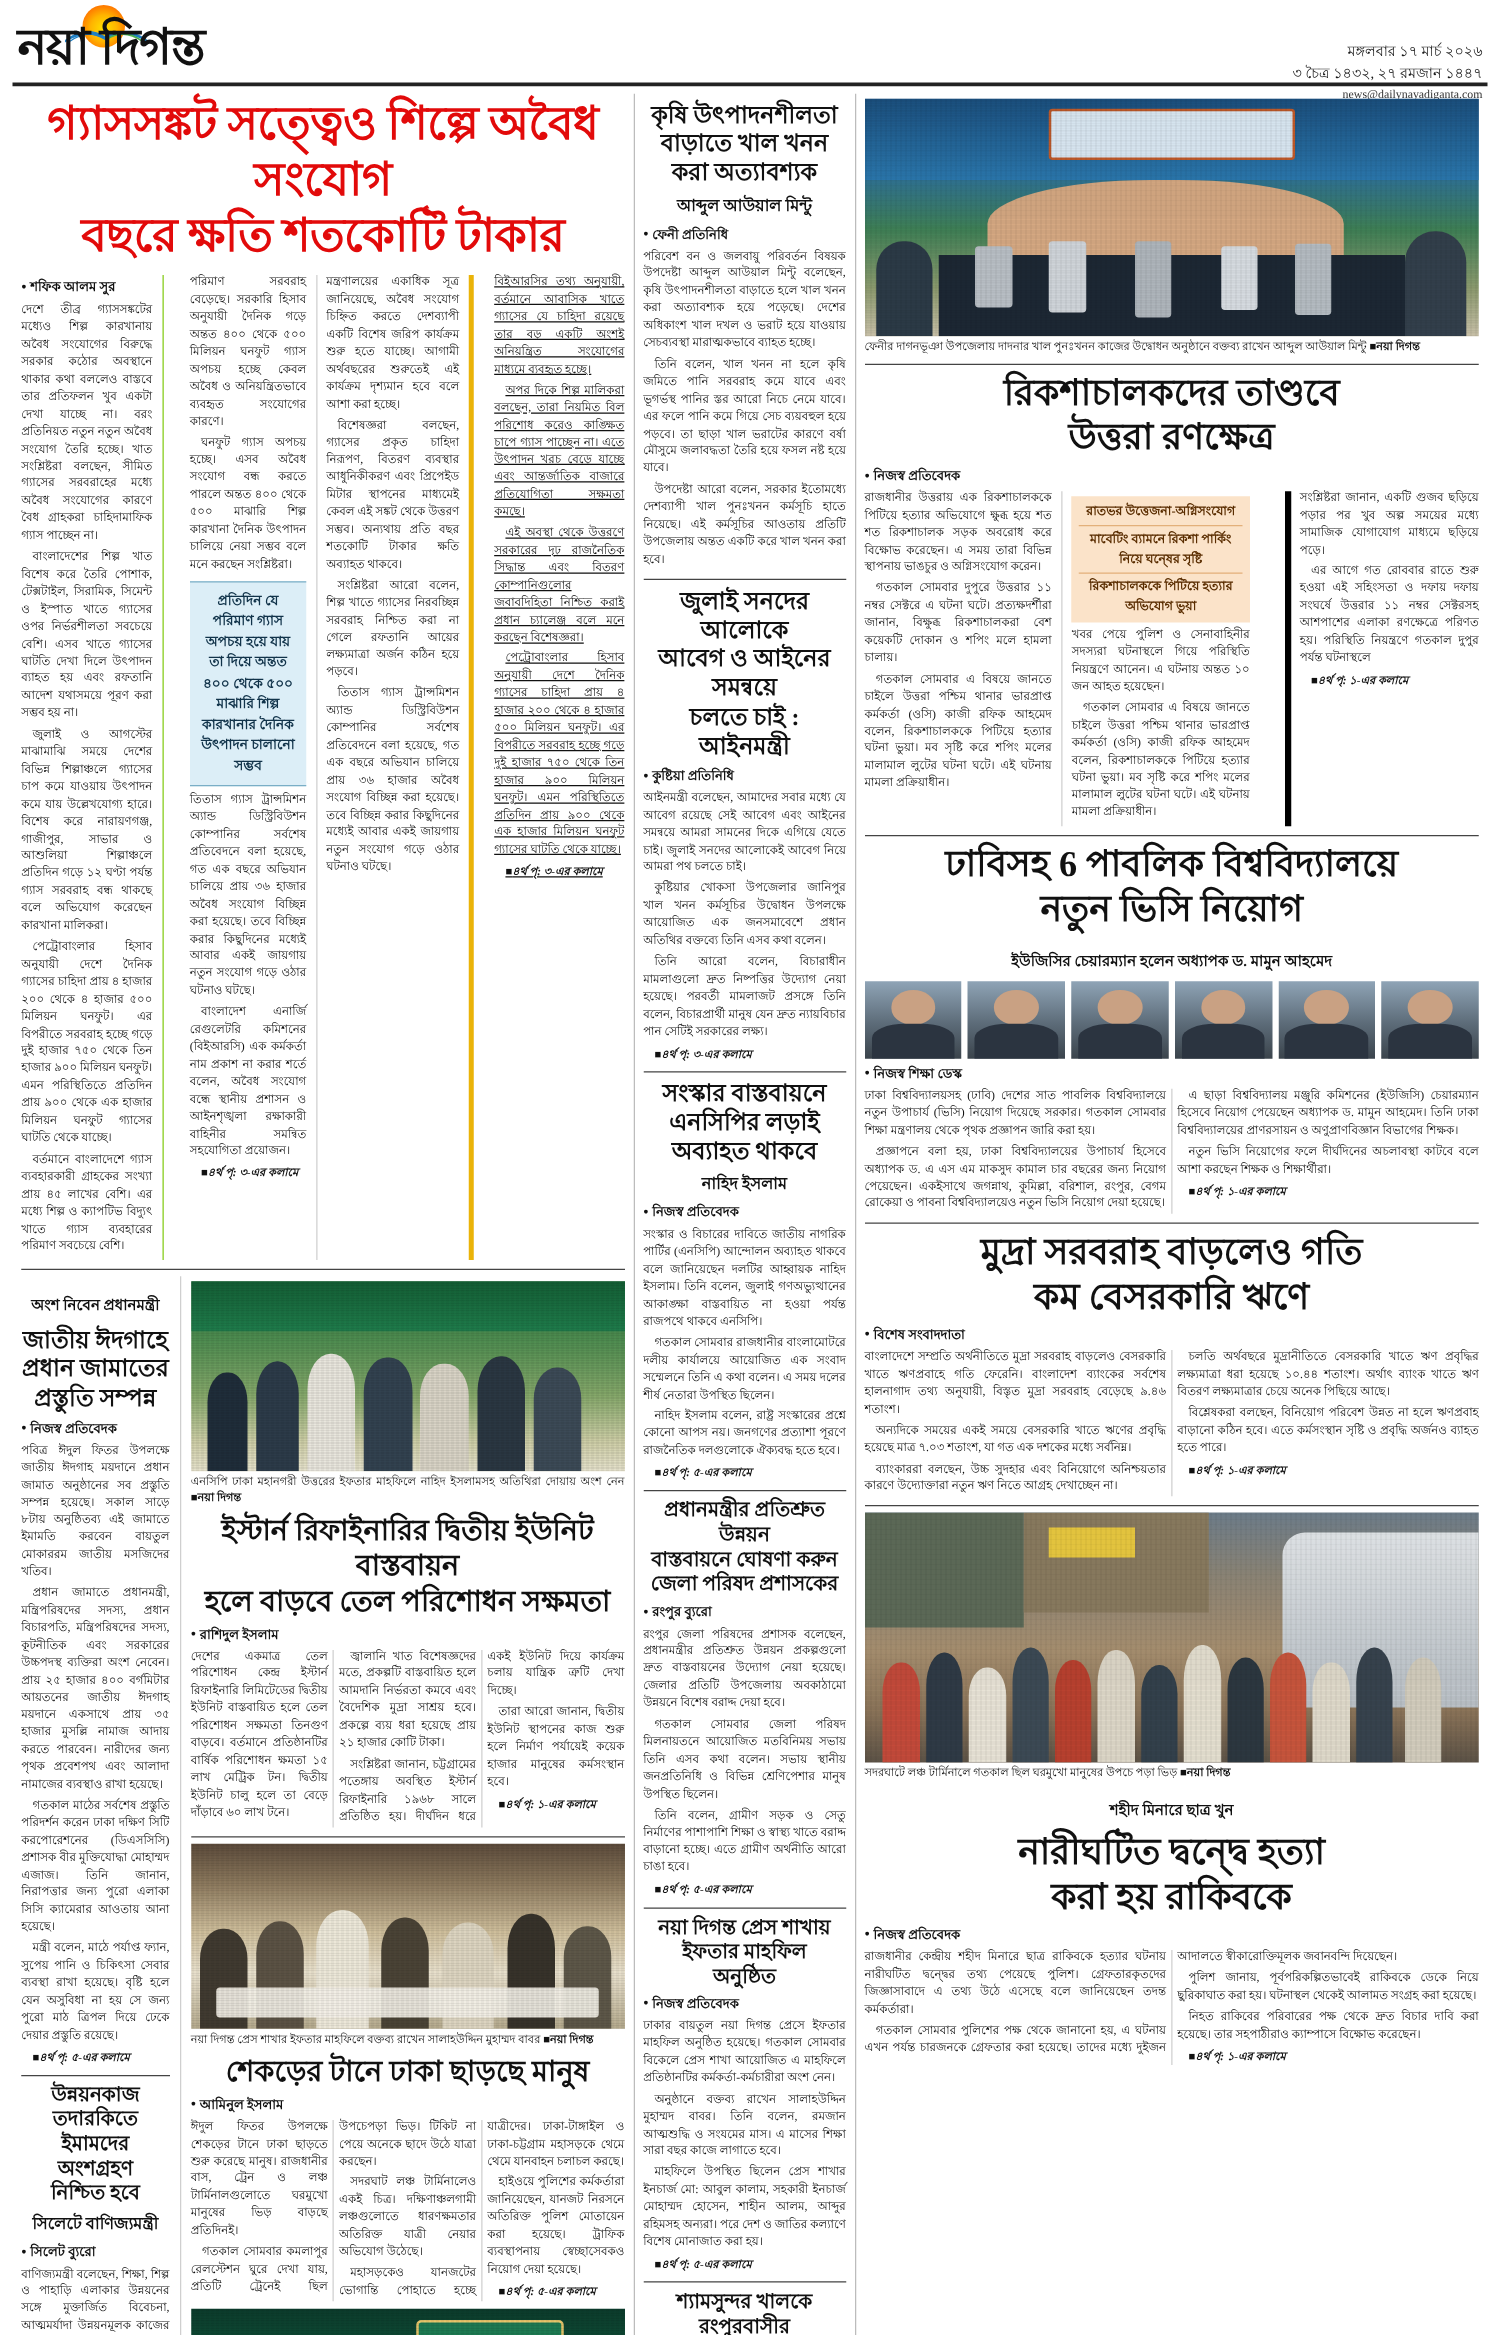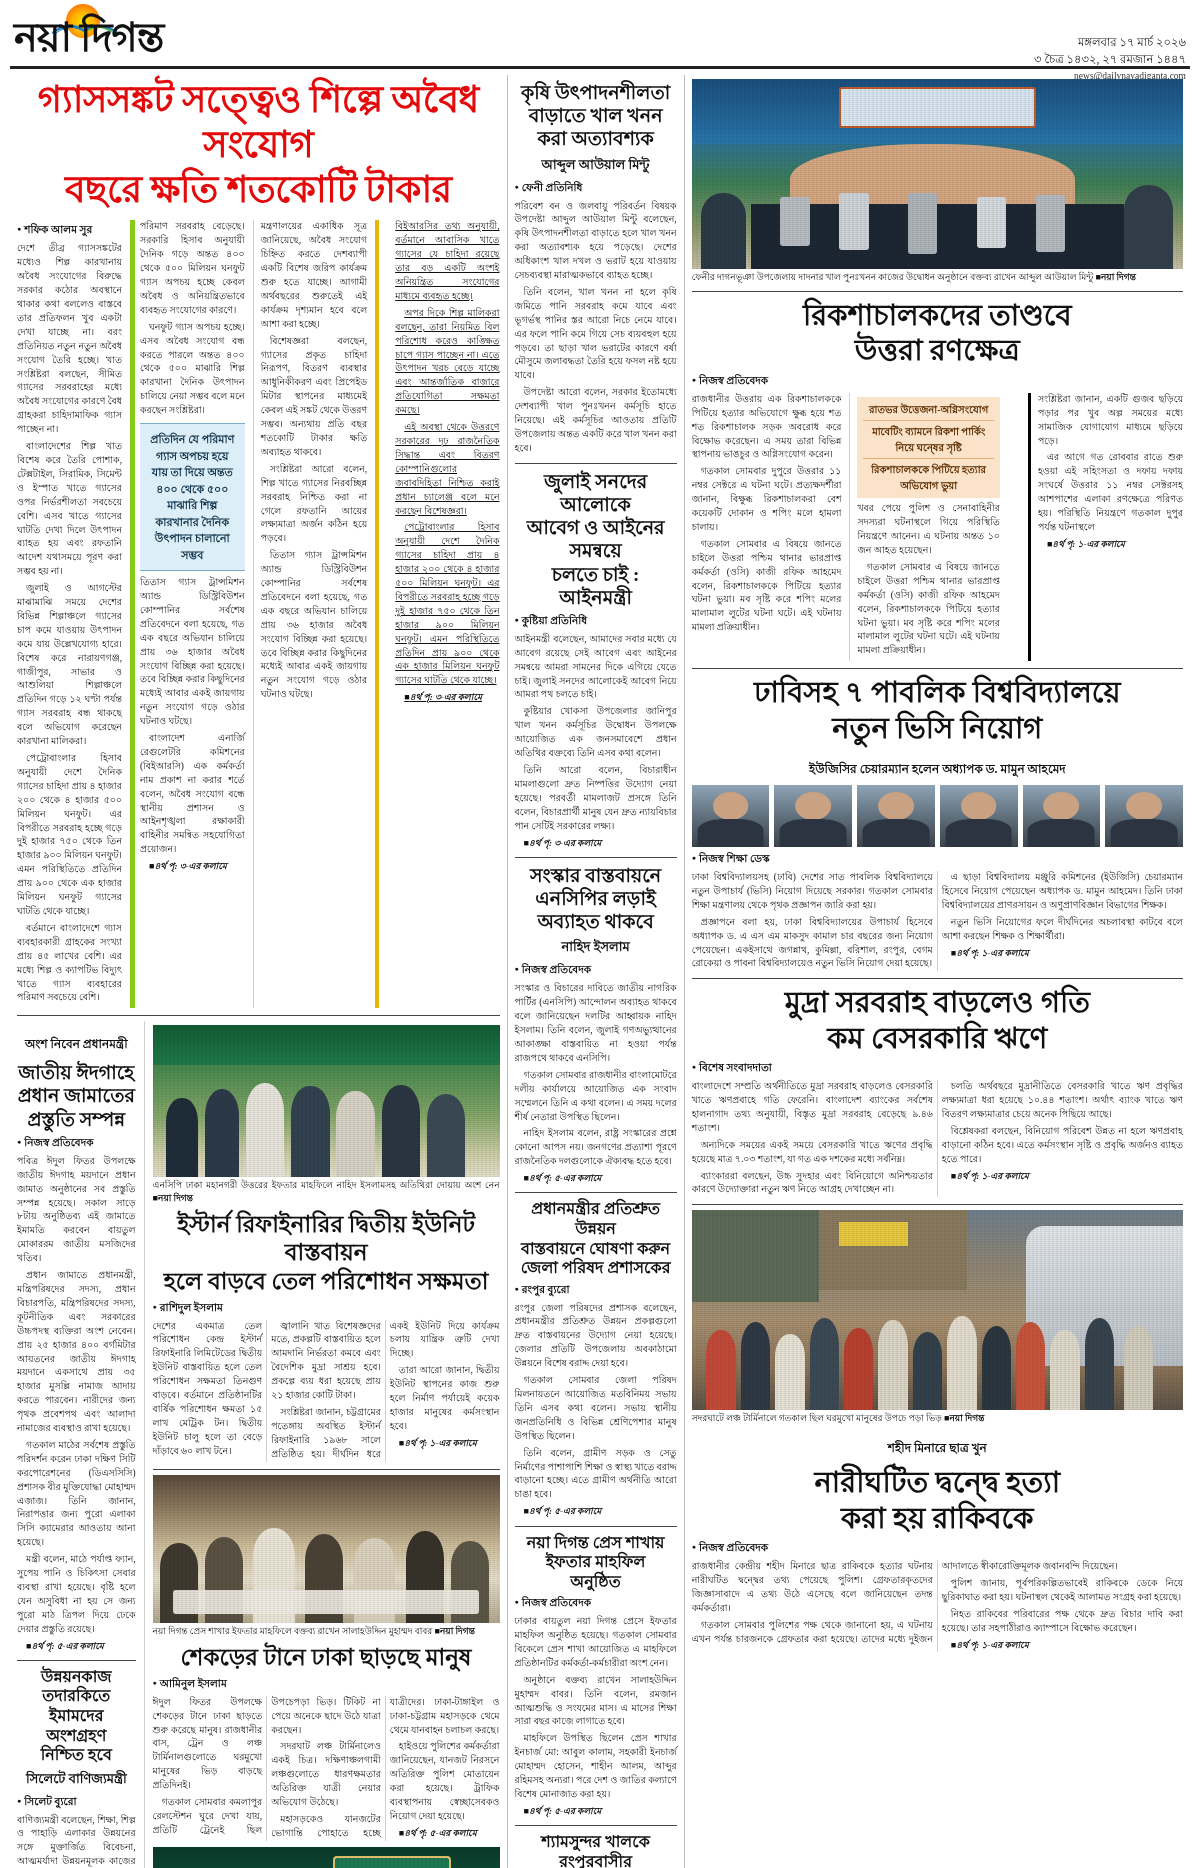--- a/index.html
+++ b/index.html
@@ -198,21 +198,21 @@
             <div class="byline">শফিক আলম সুর</div>
             <div class="bodytext">
               <p>দেশে তীব্র গ্যাসসঙ্কটের মধ্যেও শিল্প কারখানায় অবৈধ সংযোগের বিরুদ্ধে সরকার কঠোর অবস্থানে থাকার কথা বললেও বাস্তবে তার প্রতিফলন খুব একটা দেখা যাচ্ছে না। বরং প্রতিনিয়ত নতুন নতুন অবৈধ সংযোগ তৈরি হচ্ছে। খাত সংশ্লিষ্টরা বলছেন, সীমিত গ্যাসের সরবরাহের মধ্যে অবৈধ সংযোগের কারণে বৈধ গ্রাহকরা চাহিদামাফিক গ্যাস পাচ্ছেন না।</p>
               <p>বাংলাদেশের শিল্প খাত বিশেষ করে তৈরি পোশাক, টেক্সটাইল, সিরামিক, সিমেন্ট ও ইস্পাত খাতে গ্যাসের ওপর নির্ভরশীলতা সবচেয়ে বেশি। এসব খাতে গ্যাসের ঘাটতি দেখা দিলে উৎপাদন ব্যাহত হয় এবং রফতানি আদেশ যথাসময়ে পূরণ করা সম্ভব হয় না।</p>
               <p>জুলাই ও আগস্টের মাঝামাঝি সময়ে দেশের বিভিন্ন শিল্পাঞ্চলে গ্যাসের চাপ কমে যাওয়ায় উৎপাদন কমে যায় উল্লেখযোগ্য হারে। বিশেষ করে নারায়ণগঞ্জ, গাজীপুর, সাভার ও আশুলিয়া শিল্পাঞ্চলে প্রতিদিন গড়ে ১২ ঘণ্টা পর্যন্ত গ্যাস সরবরাহ বন্ধ থাকছে বলে অভিযোগ করেছেন কারখানা মালিকরা।</p>
               <p>পেট্রোবাংলার হিসাব অনুযায়ী দেশে দৈনিক গ্যাসের চাহিদা প্রায় ৪ হাজার ২০০ থেকে ৪ হাজার ৫০০ মিলিয়ন ঘনফুট। এর বিপরীতে সরবরাহ হচ্ছে গড়ে দুই হাজার ৭৫০ থেকে তিন হাজার ৯০০ মিলিয়ন ঘনফুট। এমন পরিস্থিতিতে প্রতিদিন প্রায় ৯০০ থেকে এক হাজার মিলিয়ন ঘনফুট গ্যাসের ঘাটতি থেকে যাচ্ছে।</p>
               <p>বর্তমানে বাংলাদেশে গ্যাস ব্যবহারকারী গ্রাহকের সংখ্যা প্রায় ৪৫ লাখের বেশি। এর মধ্যে শিল্প ও ক্যাপটিভ বিদ্যুৎ খাতে গ্যাস ব্যবহারের পরিমাণ সবচেয়ে বেশি।</p>
             </div>
           </div>
 
-          <div style="width:25%; border-left:5px solid #84cc16; padding-left:5px;">
+          <div style="width:25%; border-left:1px solid #84cc16; padding-left:21px;">
             <div class="bodytext">
               <p>পরিমাণ সরবরাহ বেড়েছে। সরকারি হিসাব অনুযায়ী দৈনিক গড়ে অন্তত ৪০০ থেকে ৫০০ মিলিয়ন ঘনফুট গ্যাস অপচয় হচ্ছে কেবল অবৈধ ও অনিয়ন্ত্রিতভাবে ব্যবহৃত সংযোগের কারণে।</p>
               <p>ঘনফুট গ্যাস অপচয় হচ্ছে। এসব অবৈধ সংযোগ বন্ধ করতে পারলে অন্তত ৪০০ থেকে ৫০০ মাঝারি শিল্প কারখানা দৈনিক উৎপাদন চালিয়ে নেয়া সম্ভব বলে মনে করছেন সংশ্লিষ্টরা।</p>
             </div>
             <div class="tintbox">প্রতিদিন যে পরিমাণ গ্যাস অপচয় হয়ে যায় তা দিয়ে অন্তত ৪০০ থেকে ৫০০ মাঝারি শিল্প কারখানার দৈনিক উৎপাদন চালানো সম্ভব</div>
             <div class="bodytext">
               <p>তিতাস গ্যাস ট্রান্সমিশন অ্যান্ড ডিস্ট্রিবিউশন কোম্পানির সর্বশেষ প্রতিবেদনে বলা হয়েছে, গত এক বছরে অভিযান চালিয়ে প্রায় ৩৬ হাজার অবৈধ সংযোগ বিচ্ছিন্ন করা হয়েছে। তবে বিচ্ছিন্ন করার কিছুদিনের মধ্যেই আবার একই জায়গায় নতুন সংযোগ গড়ে ওঠার ঘটনাও ঘটছে।</p>
               <p>বাংলাদেশ এনার্জি রেগুলেটরি কমিশনের (বিইআরসি) এক কর্মকর্তা নাম প্রকাশ না করার শর্তে বলেন, অবৈধ সংযোগ বন্ধে স্থানীয় প্রশাসন ও আইনশৃঙ্খলা রক্ষাকারী বাহিনীর সমন্বিত সহযোগিতা প্রয়োজন।</p>
               <p class="jump">৪র্থ পৃ: ৩-এর কলামে</p>
             </div>
@@ -473,33 +473,33 @@
           <div class="orangebox">
             <div>রাতভর উত্তেজনা-অগ্নিসংযোগ</div>
             <div>মাবেটিং ব্যামনে রিকশা পার্কিং নিয়ে ঘন্ষের সৃষ্টি</div>
             <div>রিকশাচালককে পিটিয়ে হত্যার অভিযোগ ভুয়া</div>
           </div>
           <div class="bodytext">
             <p>খবর পেয়ে পুলিশ ও সেনাবাহিনীর সদস্যরা ঘটনাস্থলে গিয়ে পরিস্থিতি নিয়ন্ত্রণে আনেন। এ ঘটনায় অন্তত ১০ জন আহত হয়েছেন।</p>
             <p>গতকাল সোমবার এ বিষয়ে জানতে চাইলে উত্তরা পশ্চিম থানার ভারপ্রাপ্ত কর্মকর্তা (ওসি) কাজী রফিক আহমেদ বলেন, রিকশাচালককে পিটিয়ে হত্যার ঘটনা ভুয়া। মব সৃষ্টি করে শপিং মলের মালামাল লুটের ঘটনা ঘটে। এই ঘটনায় মামলা প্রক্রিয়াধীন।</p>
           </div>
         </div>
-        <div style="width:34%;border-left:3px solid #000000;padding-left:7px;margin-left:20px;">
+        <div style="width:34%;border-left:5px solid #000000;padding-left:7px;margin-left:20px;">
           <div class="bodytext">
             <p>সংশ্লিষ্টরা জানান, একটি গুজব ছড়িয়ে পড়ার পর খুব অল্প সময়ের মধ্যে সামাজিক যোগাযোগ মাধ্যমে ছড়িয়ে পড়ে।</p>
             <p>এর আগে গত রোববার রাতে শুরু হওয়া এই সহিংসতা ও দফায় দফায় সংঘর্ষে উত্তরার ১১ নম্বর সেক্টরসহ আশপাশের এলাকা রণক্ষেত্রে পরিণত হয়। পরিস্থিতি নিয়ন্ত্রণে গতকাল দুপুর পর্যন্ত ঘটনাস্থলে</p>
             <p class="jump">৪র্থ পৃ: ১-এর কলামে</p>
           </div>
         </div>
       </div>
 
       <hr class="sep">
 
       <h2 class="hl hl-xl">
-        <div>ঢাবিসহ ৭ পাবলিক বিশ্ববিদ্যালয়ে</div>
+        <div>ঢাবিসহ 6 পাবলিক বিশ্ববিদ্যালয়ে</div>
         <div>নতুন ভিসি নিয়োগ</div>
       </h2>
       <div class="kicker">ইউজিসির চেয়ারম্যান হলেন অধ্যাপক ড. মামুন আহমেদ</div>
 
       <div class="portraits">
         <div class="portrait"></div>
         <div class="portrait"></div>
         <div class="portrait"></div>
         <div class="portrait"></div>
         <div class="portrait"></div>

